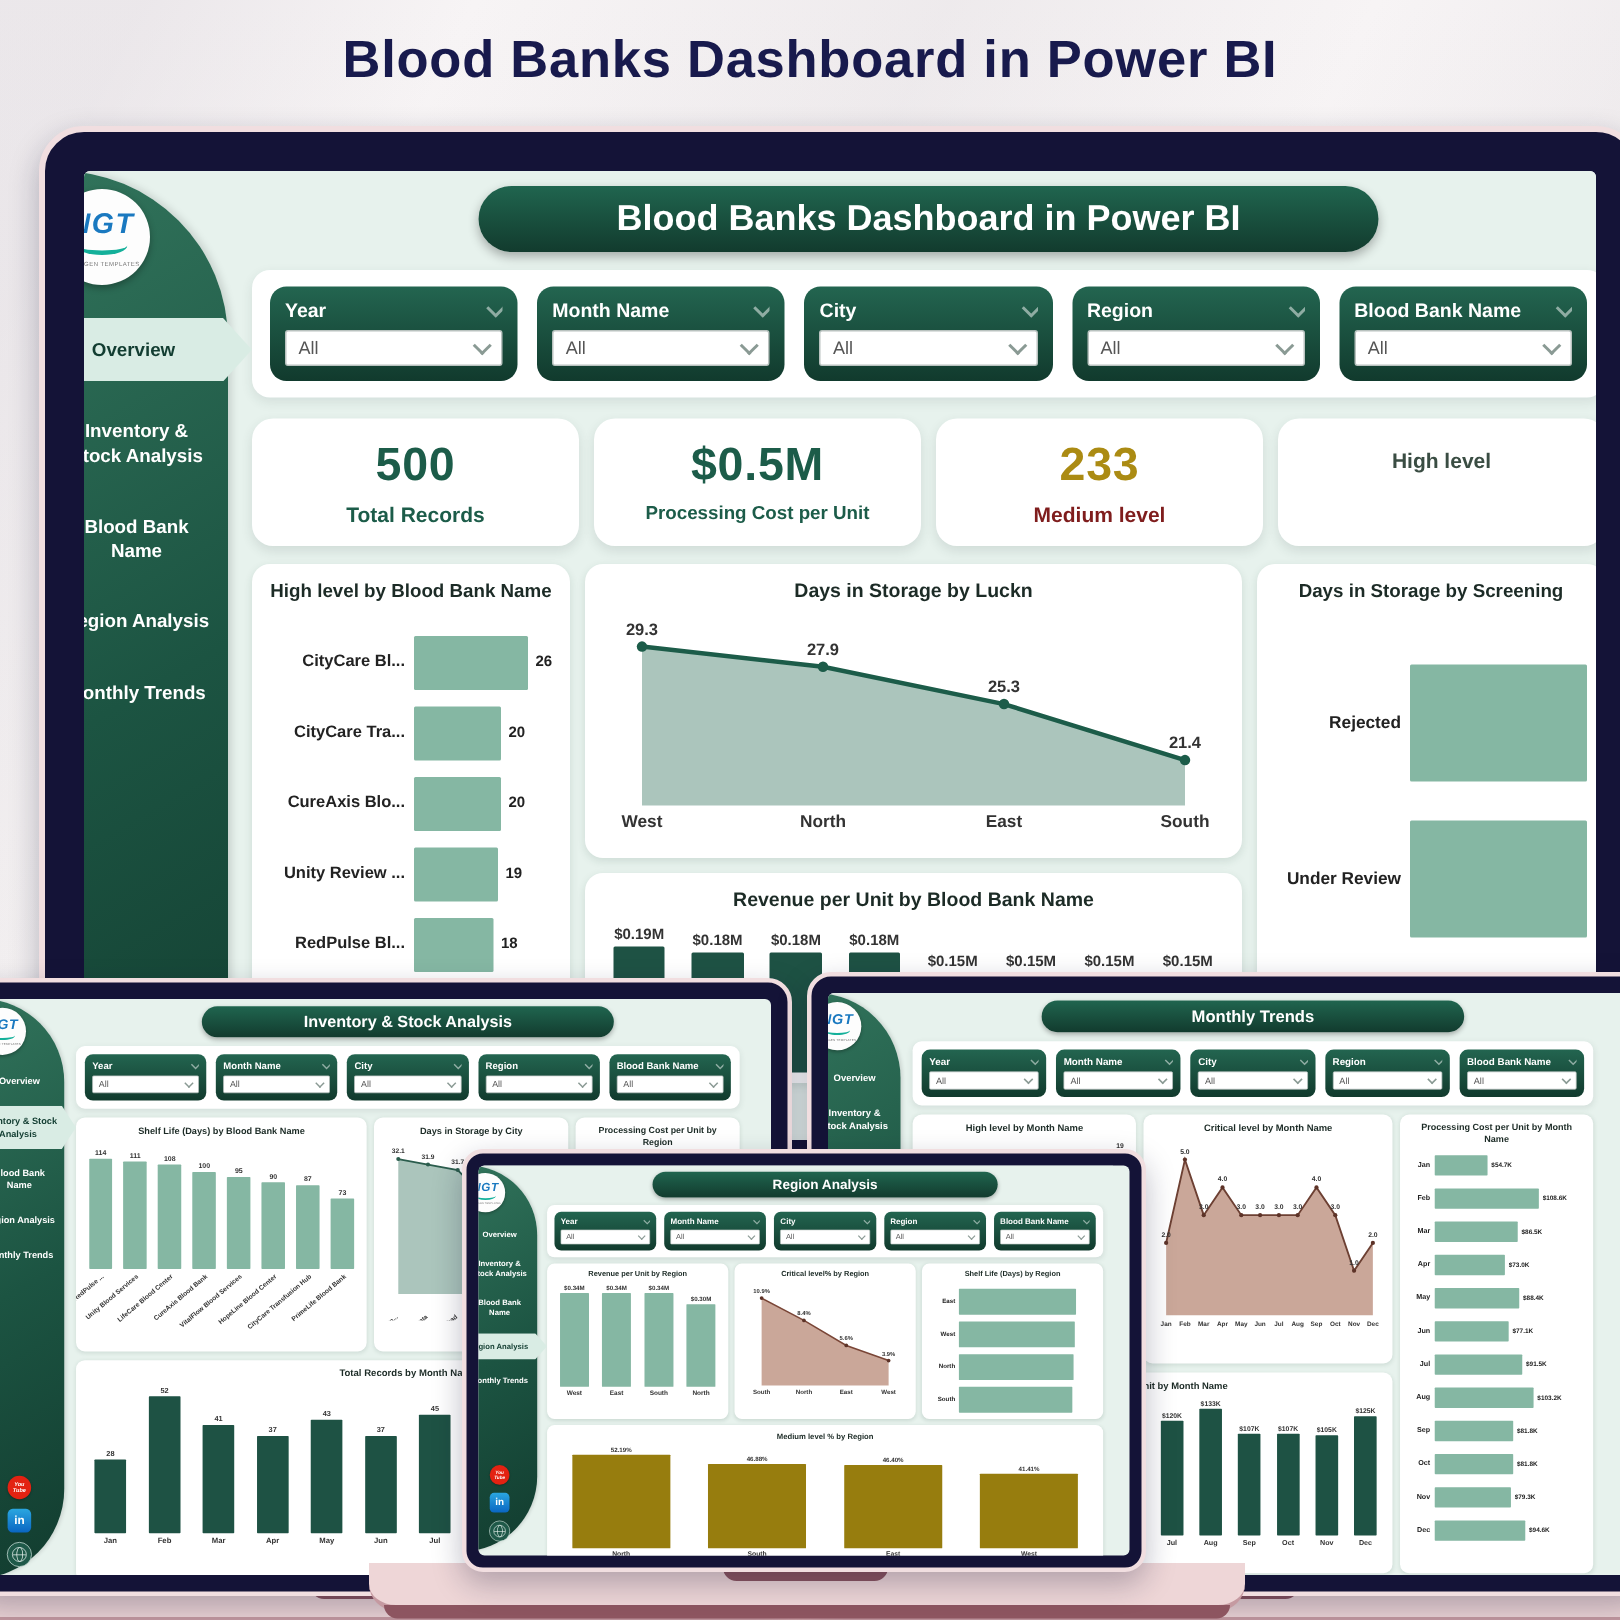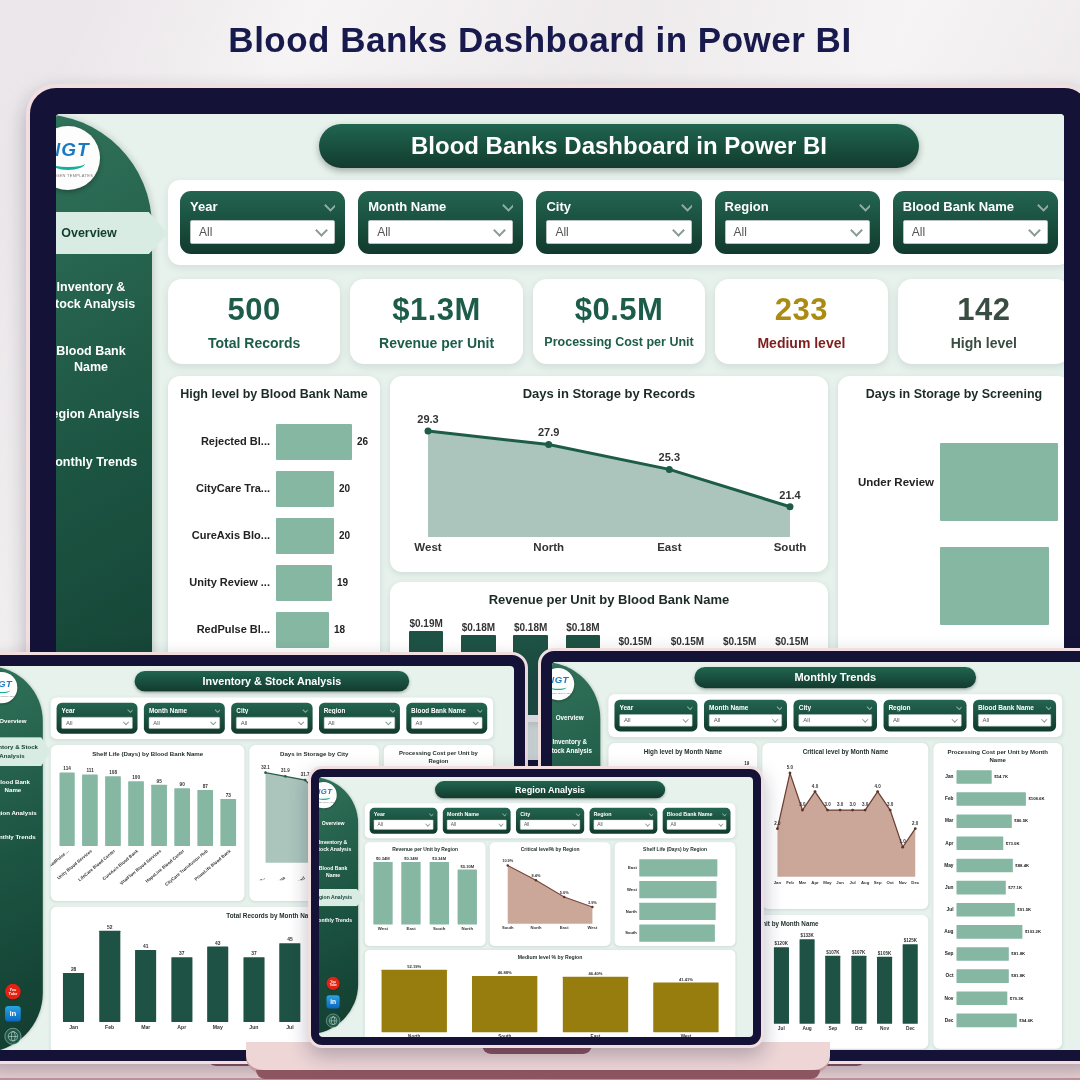--- a/index.html
+++ b/index.html
@@ -192,42 +192,37 @@
                 <span class="chev"></span>
               </div>
             </div>
           </div>
           <div class="krow">
             <div class="kpi">
               <div class="kpi-v" style="color: rgb(28, 92, 73);">500</div>
               <div class="kpi-l" style="color: rgb(28, 92, 73);">Total Records</div>
             </div>
             <div class="kpi">
-              <div class="kpi-v" style="color: rgb(28, 92, 73);">$1.3M</div>
-              <div class="kpi-l" style="color: rgb(28, 92, 73);">Revenue per Unit</div>
-            </div>
-            <div class="kpi">
               <div class="kpi-v" style="color: rgb(28, 92, 73);">$0.5M</div>
               <div class="kpi-l" style="color: rgb(28, 92, 73); font-size: 12.5px;">Processing Cost per Unit</div>
             </div>
             <div class="kpi">
               <div class="kpi-v" style="color: rgb(171, 139, 19);">233</div>
               <div class="kpi-l" style="color: #7f1d1d;">Medium level</div>
             </div>
             <div class="kpi">
-              <div class="kpi-v" style="color: rgb(58, 77, 67);">142</div>
               <div class="kpi-l" style="color: rgb(58, 77, 67);">High level</div>
             </div>
           </div>
           <div class="crow" style="height: 346px;">
             <div class="card" style="width: 212px; flex: 0 0 auto;">
               <div class="card-t" style="font-size: 12.5px;">High level by Blood Bank Name</div>
               <div class="card-b" style="padding-top: 16px;">
                 <div class="hrow" style="height: 47px;">
-                  <div class="hlab" style="width: 92px; font-size: 11px;">Rejected Bl...</div>
+                  <div class="hlab" style="width: 92px; font-size: 11px;">CityCare Bl...</div>
                   <div class="hbarEl" style="width: 76px; height: 36px; background: rgb(133, 183, 163);"></div>
                   <div class="hval" style="font-size: 10px;">26</div>
                 </div>
                 <div class="hrow" style="height: 47px;">
                   <div class="hlab" style="width: 92px; font-size: 11px;">CityCare Tra...</div>
                   <div class="hbarEl" style="width: 58px; height: 36px; background: rgb(133, 183, 163);"></div>
                   <div class="hval" style="font-size: 10px;">20</div>
                 </div>
                 <div class="hrow" style="height: 47px;">
                   <div class="hlab" style="width: 92px; font-size: 11px;">CureAxis Blo...</div>
@@ -241,21 +236,21 @@
                 </div>
                 <div class="hrow" style="height: 47px;">
                   <div class="hlab" style="width: 92px; font-size: 11px;">RedPulse Bl...</div>
                   <div class="hbarEl" style="width: 53px; height: 36px; background: rgb(133, 183, 163);"></div>
                   <div class="hval" style="font-size: 10px;">18</div>
                 </div>
               </div>
             </div>
             <div class="cmid">
               <div class="card" style="height: 196px; flex: 0 0 auto;">
-                <div class="card-t" style="font-size: 13px;">Days in Storage by Records</div>
+                <div class="card-t" style="font-size: 13px;">Days in Storage by Luckn</div>
                 <div class="card-b">
                   <svg width="414" height="152">
                     <polygon points="26,28.063114683998997 146.66666666666669,41.47284700248016 267.33333333333337,66.37663559394511 388,103.73231848114257 388,134 26,134" fill="#a6c2b8" fill-opacity="0.95"></polygon>
                     <polyline points="26,28.063114683998997 146.66666666666669,41.47284700248016 267.33333333333337,66.37663559394511 388,103.73231848114257" fill="none" stroke="#1c5c49" stroke-width="3" stroke-linecap="round"></polyline>
                     <circle cx="26" cy="28.063114683998997" r="3.5" fill="#1c5c49"></circle>
                     <text x="26" y="20.063114683998997" text-anchor="middle" font-size="11" font-weight="bold" fill="#333" font-family="Liberation Sans, sans-serif">29.3</text>
                     <circle cx="146.66666666666669" cy="41.47284700248016" r="3.5" fill="#1c5c49"></circle>
                     <text x="146.66666666666669" y="33.47284700248016" text-anchor="middle" font-size="11" font-weight="bold" fill="#333" font-family="Liberation Sans, sans-serif">27.9</text>
                     <circle cx="267.33333333333337" cy="66.37663559394511" r="3.5" fill="#1c5c49"></circle>
                     <text x="267.33333333333337" y="58.37663559394511" text-anchor="middle" font-size="11" font-weight="bold" fill="#333" font-family="Liberation Sans, sans-serif">25.3</text>
@@ -304,20 +299,24 @@
                       <div class="vval" style="font-size: 10px;">$0.15M</div>
                       <div class="vbar" style="height: 66px; width: 66%; background: rgb(30, 82, 68);"></div>
                     </div>
                   </div>
                 </div>
               </div>
             </div>
             <div class="card" style="width: 232px; flex: 0 0 auto;">
               <div class="card-t" style="font-size: 12.5px;">Days in Storage by Screening</div>
               <div class="card-b" style="padding-top: 28px;">
+                <div class="hrow" style="height: 104px;">
+                  <div class="hlab" style="width: 86px; font-size: 11.5px;">Rejected</div>
+                  <div class="hbarEl" style="width: 118px; height: 78px; background: rgb(133, 183, 163);"></div>
+                </div>
                 <div class="hrow" style="height: 104px;">
                   <div class="hlab" style="width: 86px; font-size: 11.5px;">Under Review</div>
                   <div class="hbarEl" style="width: 118px; height: 78px; background: rgb(133, 183, 163);"></div>
                 </div>
                 <div class="hrow" style="height: 104px;">
                   <div class="hlab" style="width: 86px; font-size: 11.5px;"></div>
                   <div class="hbarEl" style="width: 109px; height: 78px; background: rgb(133, 183, 163);"></div>
                 </div>
               </div>
             </div>

